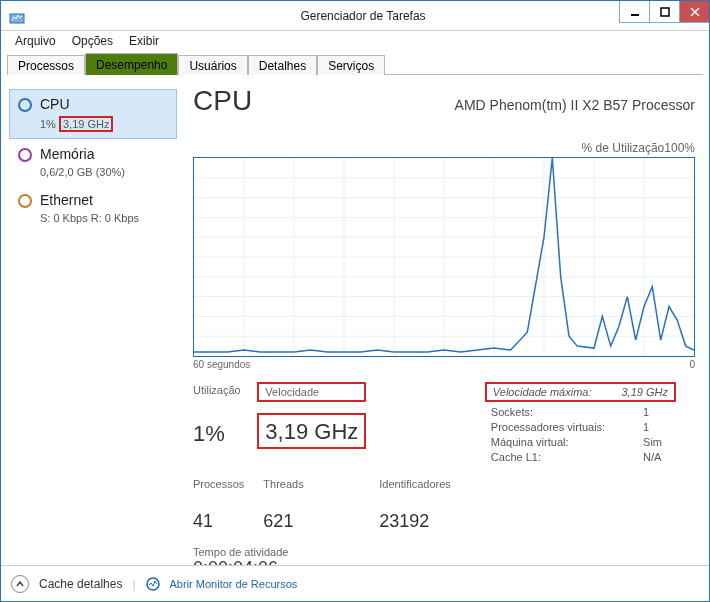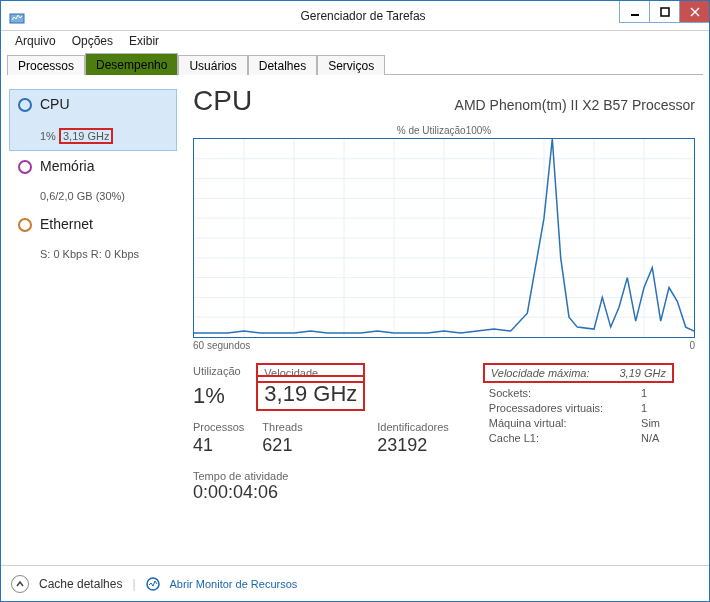--- a/index.html
+++ b/index.html
@@ -132,43 +132,43 @@
     border: 2px solid #888;
     border-radius: 50%;
     margin-top: 2px;
     margin-right: 8px;
     flex-shrink: 0;
   }
   .bullet.cpu { border-color: #2a71b8; }
   .bullet.mem { border-color: #9b3aa3; }
   .bullet.eth { border-color: #c77b2b; }
   .side-item .line1 { font-size: 14px; color: #222; }
-  .side-item .line2 { font-size: 11px; color: #555; margin-top: 16px; }
+  .side-item .line2 { font-size: 11px; color: #555; margin-top: 4px; }
   .redbox-inline {
     border: 2px solid #d02525;
     padding: 0 2px;
     display: inline-block;
   }
   .main {
     flex: 1;
     padding: 0 6px 0 16px;
     position: relative;
   }
   .headrow {
     display: flex;
     justify-content: space-between;
     align-items: baseline;
     margin-top: 2px;
   }
   .bigtitle { font-size: 28px; font-weight: 300; color: #333; font-family: "Segoe UI Light","Segoe UI",sans-serif;}
   .cpuname { font-size: 14px; color: #444; }
   .chartlabels {
-    display: flex; justify-content: center;
-    font-size: 10px; color: #666;
-    margin-top: 8px;
+    display: flex; justify-content: flex-end;
+    font-size: 12px; color: #666;
+    margin-top: 24px;
   }
   .chart {
     height: 200px;
     border: 1px solid #1f6bb2;
     background: #fff;
     position: relative;
     margin-top: 2px;
   }
   .chart svg { width: 100%; height: 100%; display: block; }
   .axislabels {
@@ -179,20 +179,21 @@
   .metrics {
     display: flex;
     margin-top: 14px;
     gap: 40px;
   }
   .metrics-left {
     display: grid;
     grid-template-columns: auto auto auto;
     column-gap: 18px;
     row-gap: 0;
+    gap: 19px;
   }
   .metric-label { font-size: 11px; color: #666; white-space: nowrap; }
   .metric-value-big { font-size: 22px; font-weight: 300; color: #333; font-family:"Segoe UI Light","Segoe UI",sans-serif; margin-top:2px;}
   .metric-value-med { font-size: 18px; font-weight: 300; color: #333; font-family:"Segoe UI Light","Segoe UI",sans-serif; margin-top:2px;}
   .metrics-right {
     display: grid;
     grid-template-columns: auto auto;
     column-gap: 30px;
     row-gap: 3px;
     font-size: 11px;

